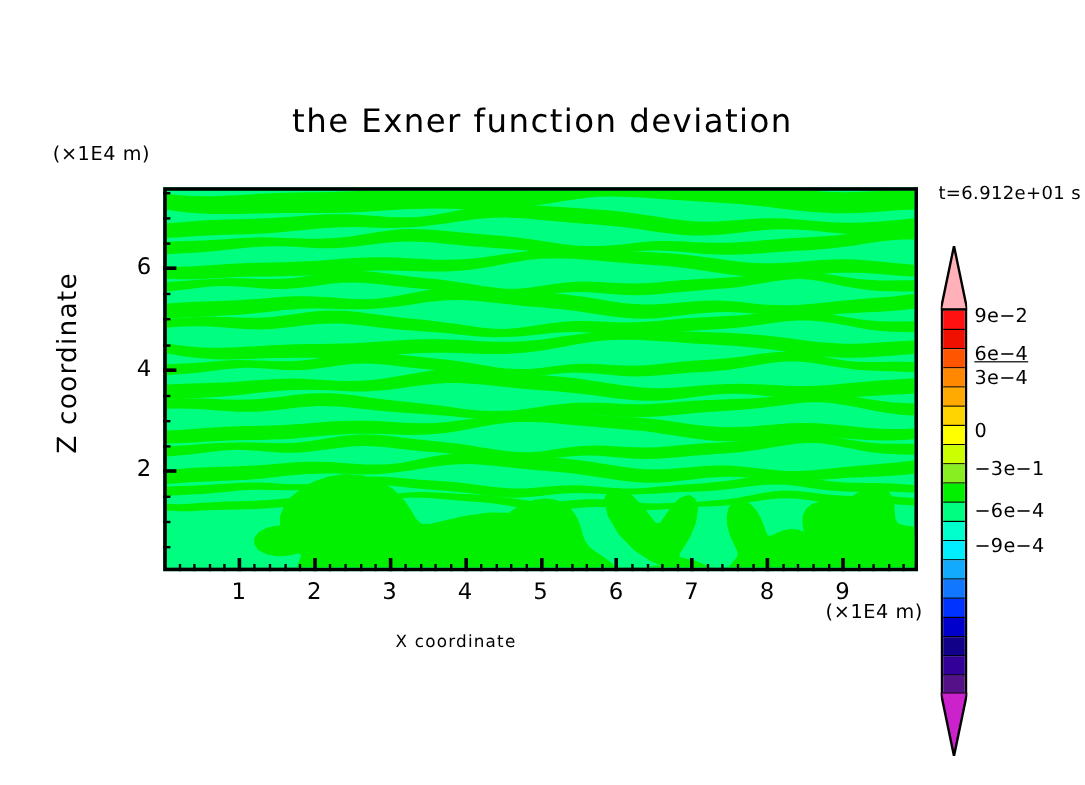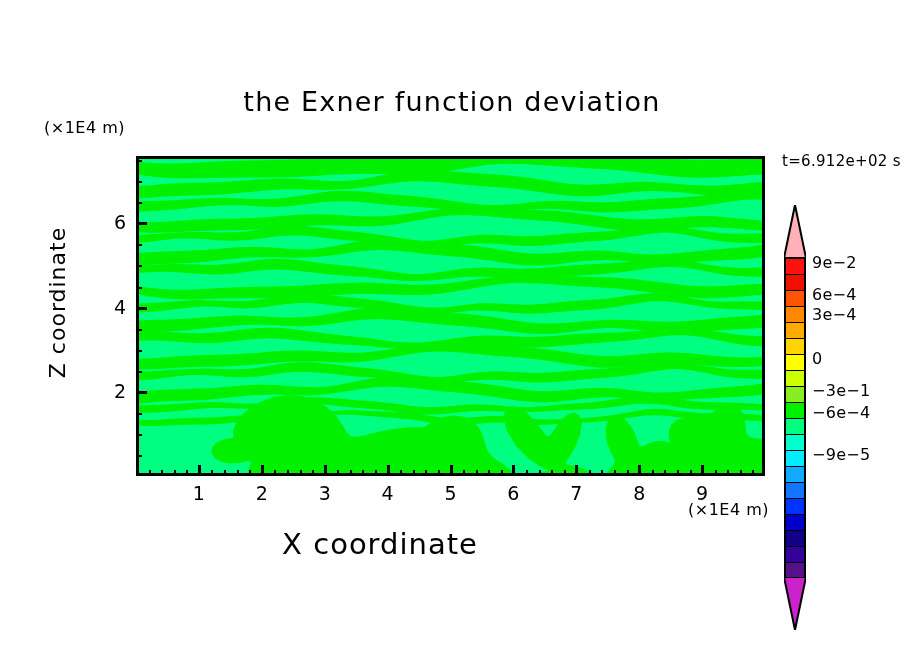--- a/index.html
+++ b/index.html
@@ -47,21 +47,21 @@
   .ymin{height:2px;width:6px;left:0;}
 
   .xlab{position:absolute;top:482px;font-size:19px;color:#000;
         text-align:center;width:30px;margin-left:-15px;}
   .ylab{position:absolute;font-size:19px;color:#000;
         text-align:right;width:34px;margin-top:-12px;}
 
   
   #x-axis-title{
     left:0;top:527px;width:760px;text-align:center;
-    font-size:29px;color:#000;letter-spacing:1px;
+    font-size:14px;color:#000;letter-spacing:1px;
   }
   #y-axis-title{
     left:-43px;top:290px;width:200px;text-align:center;
     font-size:22px;color:#000;letter-spacing:1px;
     transform:rotate(-90deg);transform-origin:center center;
   }
 
   
   #colorbar{left:780px;top:205px;width:26px;height:300px;}
   #cb-bands{position:absolute;left:4px;top:52px;width:22px;
@@ -74,21 +74,21 @@
                  white-space:nowrap;margin-top:-10px;letter-spacing:.3px;}
 </style>
 </head>
 <body>
 
 <div class="abs" id="chart-title">the Exner function deviation</div>
 
 <div class="abs" id="y-unit-label">(×1E4 m)</div>
 <div class="abs" id="x-unit-label">(×1E4 m)</div>
 
-<div class="abs" id="timestamp">t=6.912e+02 s</div>
+<div class="abs" id="timestamp">t=6.912e+01 s</div>
 
 <div class="abs" id="plot-frame">
   <svg id="contour-svg" viewBox="0 0 629 320" preserveAspectRatio="none">
     <rect x="0" y="0" width="629" height="320" fill="#00ff80"></rect>
     <g id="bands">
         <polygon points="0.0,2.8 9.8,3.8 19.7,4.4 29.5,4.6 39.3,4.6 49.1,4.2 59.0,3.7 68.8,3.1 78.6,2.5 88.5,2.1 98.3,1.7 108.1,1.5 117.9,1.3 127.8,1.2 137.6,1.0 147.4,0.7 157.3,0.3 167.1,-0.2 176.9,-0.8 186.7,-1.3 196.6,-1.8 206.4,-2.1 216.2,-2.1 226.0,-2.0 235.9,-1.6 245.7,-1.1 255.5,-0.5 265.4,-0.1 275.2,0.2 285.0,0.2 294.8,-0.1 304.7,-0.7 314.5,-1.6 324.3,-2.6 334.2,-3.7 344.0,-4.7 353.8,-5.5 363.6,-6.4 373.5,-7.1 383.3,-7.5 393.1,-7.6 403.0,-7.6 412.8,-7.4 422.6,-7.1 432.4,-6.9 442.3,-6.7 452.1,-6.5 461.9,-6.3 471.8,-6.0 481.6,-5.6 491.4,-5.0 501.2,-4.2 511.1,-3.2 520.9,-2.2 530.7,-1.1 540.5,-0.2 550.4,0.6 560.2,1.0 570.0,1.2 579.9,1.0 589.7,0.6 599.5,0.1 609.3,-0.4 619.2,-0.8 629.0,-1.0 629.0,15.9 619.2,16.3 609.3,17.0 599.5,17.7 589.7,18.4 579.9,18.9 570.0,19.1 560.2,19.0 550.4,18.5 540.5,17.8 530.7,16.7 520.9,15.6 511.1,14.4 501.2,13.2 491.4,12.2 481.6,11.3 471.8,10.5 461.9,9.9 452.1,9.3 442.3,8.7 432.4,8.1 422.6,7.4 412.8,6.7 403.0,6.0 393.1,5.4 383.3,5.1 373.5,4.9 363.6,5.1 353.8,5.9 344.0,7.2 334.2,8.7 324.3,10.3 314.5,11.9 304.7,13.3 294.8,14.4 285.0,15.1 275.2,15.5 265.4,15.7 255.5,15.6 245.7,15.4 235.9,15.2 226.0,15.1 216.2,15.2 206.4,15.5 196.6,15.9 186.7,16.5 176.9,17.2 167.1,17.8 157.3,18.3 147.4,18.7 137.6,18.9 127.8,18.9 117.9,18.9 108.1,18.9 98.3,18.9 88.5,19.0 78.6,19.2 68.8,19.4 59.0,19.6 49.1,19.7 39.3,19.7 29.5,19.3 19.7,18.6 9.8,17.5 0.0,16.0" fill="#00f000"></polygon>
         <polygon points="0.0,27.6 9.8,26.9 19.7,26.0 29.5,25.3 39.3,24.7 49.1,24.3 59.0,24.1 68.8,23.9 78.6,23.6 88.5,23.1 98.3,22.5 108.1,21.8 117.9,21.0 127.8,20.4 137.6,20.0 147.4,19.9 157.3,20.2 167.1,20.8 176.9,21.5 186.7,22.2 196.6,22.5 206.4,22.5 216.2,21.8 226.0,20.3 235.9,18.5 245.7,16.5 255.5,14.7 265.4,13.1 275.2,12.1 285.0,11.6 294.8,11.6 304.7,12.0 314.5,12.6 324.3,13.3 334.2,14.0 344.0,14.7 353.8,15.3 363.6,16.0 373.5,16.8 383.3,17.8 393.1,19.1 403.0,20.6 412.8,22.1 422.6,23.7 432.4,24.9 442.3,25.8 452.1,26.2 461.9,26.0 471.8,25.5 481.6,24.7 491.4,24.0 501.2,23.4 511.1,23.3 520.9,23.6 530.7,24.3 540.5,25.3 550.4,26.1 560.2,26.8 570.0,27.1 579.9,27.2 589.7,26.8 599.5,26.1 609.3,25.3 619.2,24.3 629.0,23.4 629.0,35.1 619.2,35.7 609.3,36.2 599.5,36.7 589.7,37.0 579.9,36.9 570.0,36.4 560.2,35.6 550.4,34.5 540.5,33.5 530.7,33.0 520.9,32.7 511.1,32.8 501.2,33.4 491.4,34.4 481.6,35.6 471.8,36.7 461.9,37.6 452.1,38.0 442.3,37.9 432.4,37.3 422.6,36.2 412.8,34.9 403.0,33.4 393.1,32.0 383.3,30.8 373.5,29.8 363.6,28.9 353.8,28.2 344.0,27.4 334.2,26.6 324.3,25.7 314.5,24.7 304.7,23.8 294.8,23.1 285.0,22.7 275.2,22.9 265.4,23.5 255.5,24.6 245.7,26.0 235.9,27.6 226.0,28.9 216.2,30.0 206.4,30.9 196.6,31.4 186.7,31.5 176.9,31.3 167.1,31.0 157.3,30.8 147.4,30.9 137.6,31.3 127.8,32.0 117.9,33.0 108.1,34.0 98.3,35.0 88.5,35.8 78.6,36.4 68.8,36.8 59.0,37.1 49.1,37.3 39.3,37.7 29.5,38.2 19.7,38.8 9.8,39.5 0.0,40.1" fill="#00f000"></polygon>
         <polygon points="0.0,43.2 9.8,42.9 19.7,42.6 29.5,42.3 39.3,41.8 49.1,41.1 59.0,40.4 68.8,39.9 78.6,39.5 88.5,39.6 98.3,40.0 108.1,40.4 117.9,40.7 127.8,40.8 137.6,40.4 147.4,39.6 157.3,38.3 167.1,36.7 176.9,35.1 186.7,33.7 196.6,32.7 206.4,32.4 216.2,32.6 226.0,33.2 235.9,34.1 245.7,35.1 255.5,36.1 265.4,36.9 275.2,37.7 285.0,38.6 294.8,39.7 304.7,41.0 314.5,42.4 324.3,43.9 334.2,45.3 344.0,46.4 353.8,46.9 363.6,46.8 373.5,46.3 383.3,45.5 393.1,44.3 403.0,43.3 412.8,42.7 422.6,42.6 432.4,42.9 442.3,43.4 452.1,43.9 461.9,44.2 471.8,44.1 481.6,43.7 491.4,43.0 501.2,42.1 511.1,41.3 520.9,40.5 530.7,39.9 540.5,39.4 550.4,38.9 560.2,38.1 570.0,37.1 579.9,35.9 589.7,34.6 599.5,33.4 609.3,32.6 619.2,32.3 629.0,32.7 629.0,41.3 619.2,41.3 609.3,41.9 599.5,43.1 589.7,44.6 579.9,46.2 570.0,47.6 560.2,48.8 550.4,49.7 540.5,50.4 530.7,50.9 520.9,51.5 511.1,52.2 501.2,53.0 491.4,53.7 481.6,54.2 471.8,54.4 461.9,54.2 452.1,53.6 442.3,52.7 432.4,51.8 422.6,51.1 412.8,50.8 403.0,51.0 393.1,51.5 383.3,52.4 373.5,53.7 363.6,54.6 353.8,55.1 344.0,55.0 334.2,54.4 324.3,53.4 314.5,52.2 304.7,51.0 294.8,50.0 285.0,49.2 275.2,48.5 265.4,47.8 255.5,47.0 245.7,46.1 235.9,45.1 226.0,44.1 216.2,43.4 206.4,43.0 196.6,43.2 186.7,43.9 176.9,45.0 167.1,46.3 157.3,47.5 147.4,48.4 137.6,48.8 127.8,48.7 117.9,48.2 108.1,47.5 98.3,47.1 88.5,47.1 78.6,47.5 68.8,48.2 59.0,49.2 49.1,50.3 39.3,51.3 29.5,52.1 19.7,52.8 9.8,53.3 0.0,53.8" fill="#00f000"></polygon>
         <polygon points="0.0,64.4 9.8,64.5 19.7,64.2 29.5,63.7 39.3,63.0 49.1,62.3 59.0,61.7 68.8,61.3 78.6,61.0 88.5,60.8 98.3,60.6 108.1,60.3 117.9,59.9 127.8,59.3 137.6,58.6 147.4,57.8 157.3,57.1 167.1,56.6 176.9,56.4 186.7,56.5 196.6,56.8 206.4,57.4 216.2,58.0 226.0,58.5 235.9,58.6 245.7,58.4 255.5,57.7 265.4,56.6 275.2,55.2 285.0,53.7 294.8,52.3 304.7,51.1 314.5,50.0 324.3,49.3 334.2,49.0 344.0,49.1 353.8,49.5 363.6,50.0 373.5,50.6 383.3,51.1 393.1,51.5 403.0,52.0 412.8,52.5 422.6,53.1 432.4,53.9 442.3,55.0 452.1,56.2 461.9,57.6 471.8,59.0 481.6,60.2 491.4,61.0 501.2,61.5 511.1,61.5 520.9,61.1 530.7,60.4 540.5,59.6 550.4,58.8 560.2,58.3 570.0,58.2 579.9,58.4 589.7,59.1 599.5,60.0 609.3,61.0 619.2,62.0 629.0,62.9 629.0,72.8 619.2,72.3 609.3,71.5 599.5,70.7 589.7,70.1 579.9,69.6 570.0,69.6 560.2,69.9 550.4,70.6 540.5,71.4 530.7,72.3 520.9,73.1 511.1,73.5 501.2,73.5 491.4,73.0 481.6,72.1 471.8,70.8 461.9,69.4 452.1,67.8 442.3,66.4 432.4,65.2 422.6,64.1 412.8,63.3 403.0,62.6 393.1,61.9 383.3,61.1 373.5,60.3 363.6,59.4 353.8,58.6 344.0,57.9 334.2,57.4 324.3,57.4 314.5,57.7 304.7,58.6 294.8,60.2 285.0,62.0 275.2,63.8 265.4,65.6 255.5,67.0 245.7,68.0 235.9,68.5 226.0,68.6 216.2,68.5 206.4,68.1 196.6,67.8 186.7,67.6 176.9,67.7 167.1,68.1 157.3,68.8 147.4,69.6 137.6,70.5 127.8,71.2 117.9,71.9 108.1,72.3 98.3,72.6 88.5,72.7 78.6,72.8 68.8,73.0 59.0,73.3 49.1,73.8 39.3,74.3 29.5,74.8 19.7,75.1 9.8,75.2 0.0,74.7" fill="#00f000"></polygon>
         <polygon points="0.0,77.4 9.8,76.8 19.7,76.1 29.5,75.3 39.3,74.8 49.1,74.3 59.0,74.2 68.8,74.5 78.6,74.8 88.5,75.0 98.3,74.7 108.1,73.8 117.9,72.4 127.8,70.8 137.6,69.3 147.4,68.2 157.3,67.9 167.1,68.3 176.9,69.2 186.7,70.4 196.6,71.7 206.4,72.9 216.2,74.0 226.0,75.0 235.9,76.2 245.7,77.6 255.5,79.2 265.4,80.8 275.2,82.2 285.0,83.2 294.8,83.2 304.7,82.3 314.5,80.9 324.3,79.4 334.2,78.1 344.0,77.3 353.8,77.1 363.6,77.5 373.5,78.0 383.3,78.6 393.1,78.7 403.0,78.5 412.8,77.8 422.6,76.9 432.4,76.0 442.3,75.3 452.1,74.7 461.9,74.2 471.8,73.7 481.6,72.9 491.4,71.9 501.2,70.6 511.1,69.4 520.9,68.6 530.7,68.5 540.5,69.0 550.4,70.0 560.2,71.5 570.0,73.2 579.9,74.6 589.7,75.6 599.5,76.1 609.3,76.1 619.2,76.0 629.0,75.9 629.0,85.6 619.2,85.5 609.3,85.3 599.5,85.0 589.7,84.2 579.9,82.8 570.0,81.0 560.2,78.9 550.4,76.9 540.5,75.4 530.7,75.0 520.9,75.6 511.1,76.9 501.2,78.5 491.4,80.1 481.6,81.6 471.8,82.7 461.9,83.5 452.1,84.2 442.3,85.0 432.4,85.9 422.6,86.9 412.8,87.8 403.0,88.4 393.1,88.6 383.3,88.3 373.5,87.6 363.6,86.7 353.8,86.1 344.0,85.9 334.2,86.4 324.3,87.2 314.5,88.3 304.7,89.2 294.8,89.6 285.0,89.6 275.2,89.1 265.4,88.2 255.5,87.0 245.7,85.8 235.9,84.8 226.0,84.0 216.2,83.3 206.4,82.5 196.6,81.5 186.7,80.3 176.9,79.2 167.1,78.3 157.3,77.9 147.4,78.1 137.6,79.0 127.8,80.4 117.9,81.7 108.1,82.8 98.3,83.4 88.5,83.3 78.6,82.7 68.8,81.9 59.0,81.2 49.1,80.9 39.3,81.1 29.5,82.1 19.7,83.4 9.8,84.5 0.0,85.5" fill="#00f000"></polygon>
@@ -226,20 +226,20 @@
       <div class="cb-band" style="background: rgb(0, 0, 204);"></div>
       <div class="cb-band" style="background: rgb(17, 0, 136);"></div>
       <div class="cb-band" style="background: rgb(51, 0, 153);"></div>
       <div class="cb-band" style="background: rgb(85, 17, 136);"></div>
     </div>
   <svg id="cb-cap-bot" viewBox="0 0 22 53" preserveAspectRatio="none" style="top: 372px;">
     <polygon points="11,53 22,0 0,0" fill="#cc22cc" stroke="#000" stroke-width="2"></polygon>
   </svg>
   <div id="cb-labels">
       <div class="cb-tick-label" style="top: 58px;">9e−2</div>
-      <div class="cb-tick-label" style="top: 90px;">6e−4</div>
+      <div class="cb-tick-label" style="top: 90px; text-decoration: underline;">6e−4</div>
       <div class="cb-tick-label" style="top: 110px;">3e−4</div>
       <div class="cb-tick-label" style="top: 154px;">0</div>
       <div class="cb-tick-label" style="top: 186px;">−3e−1</div>
-      <div class="cb-tick-label" style="top: 208px;">−6e−4</div>
-      <div class="cb-tick-label" style="top: 250px;">−9e−5</div>
+      <div class="cb-tick-label" style="top: 221px;">−6e−4</div>
+      <div class="cb-tick-label" style="top: 250px;">−9e−4</div>
     </div>
 </div>
 
 </body></html>

